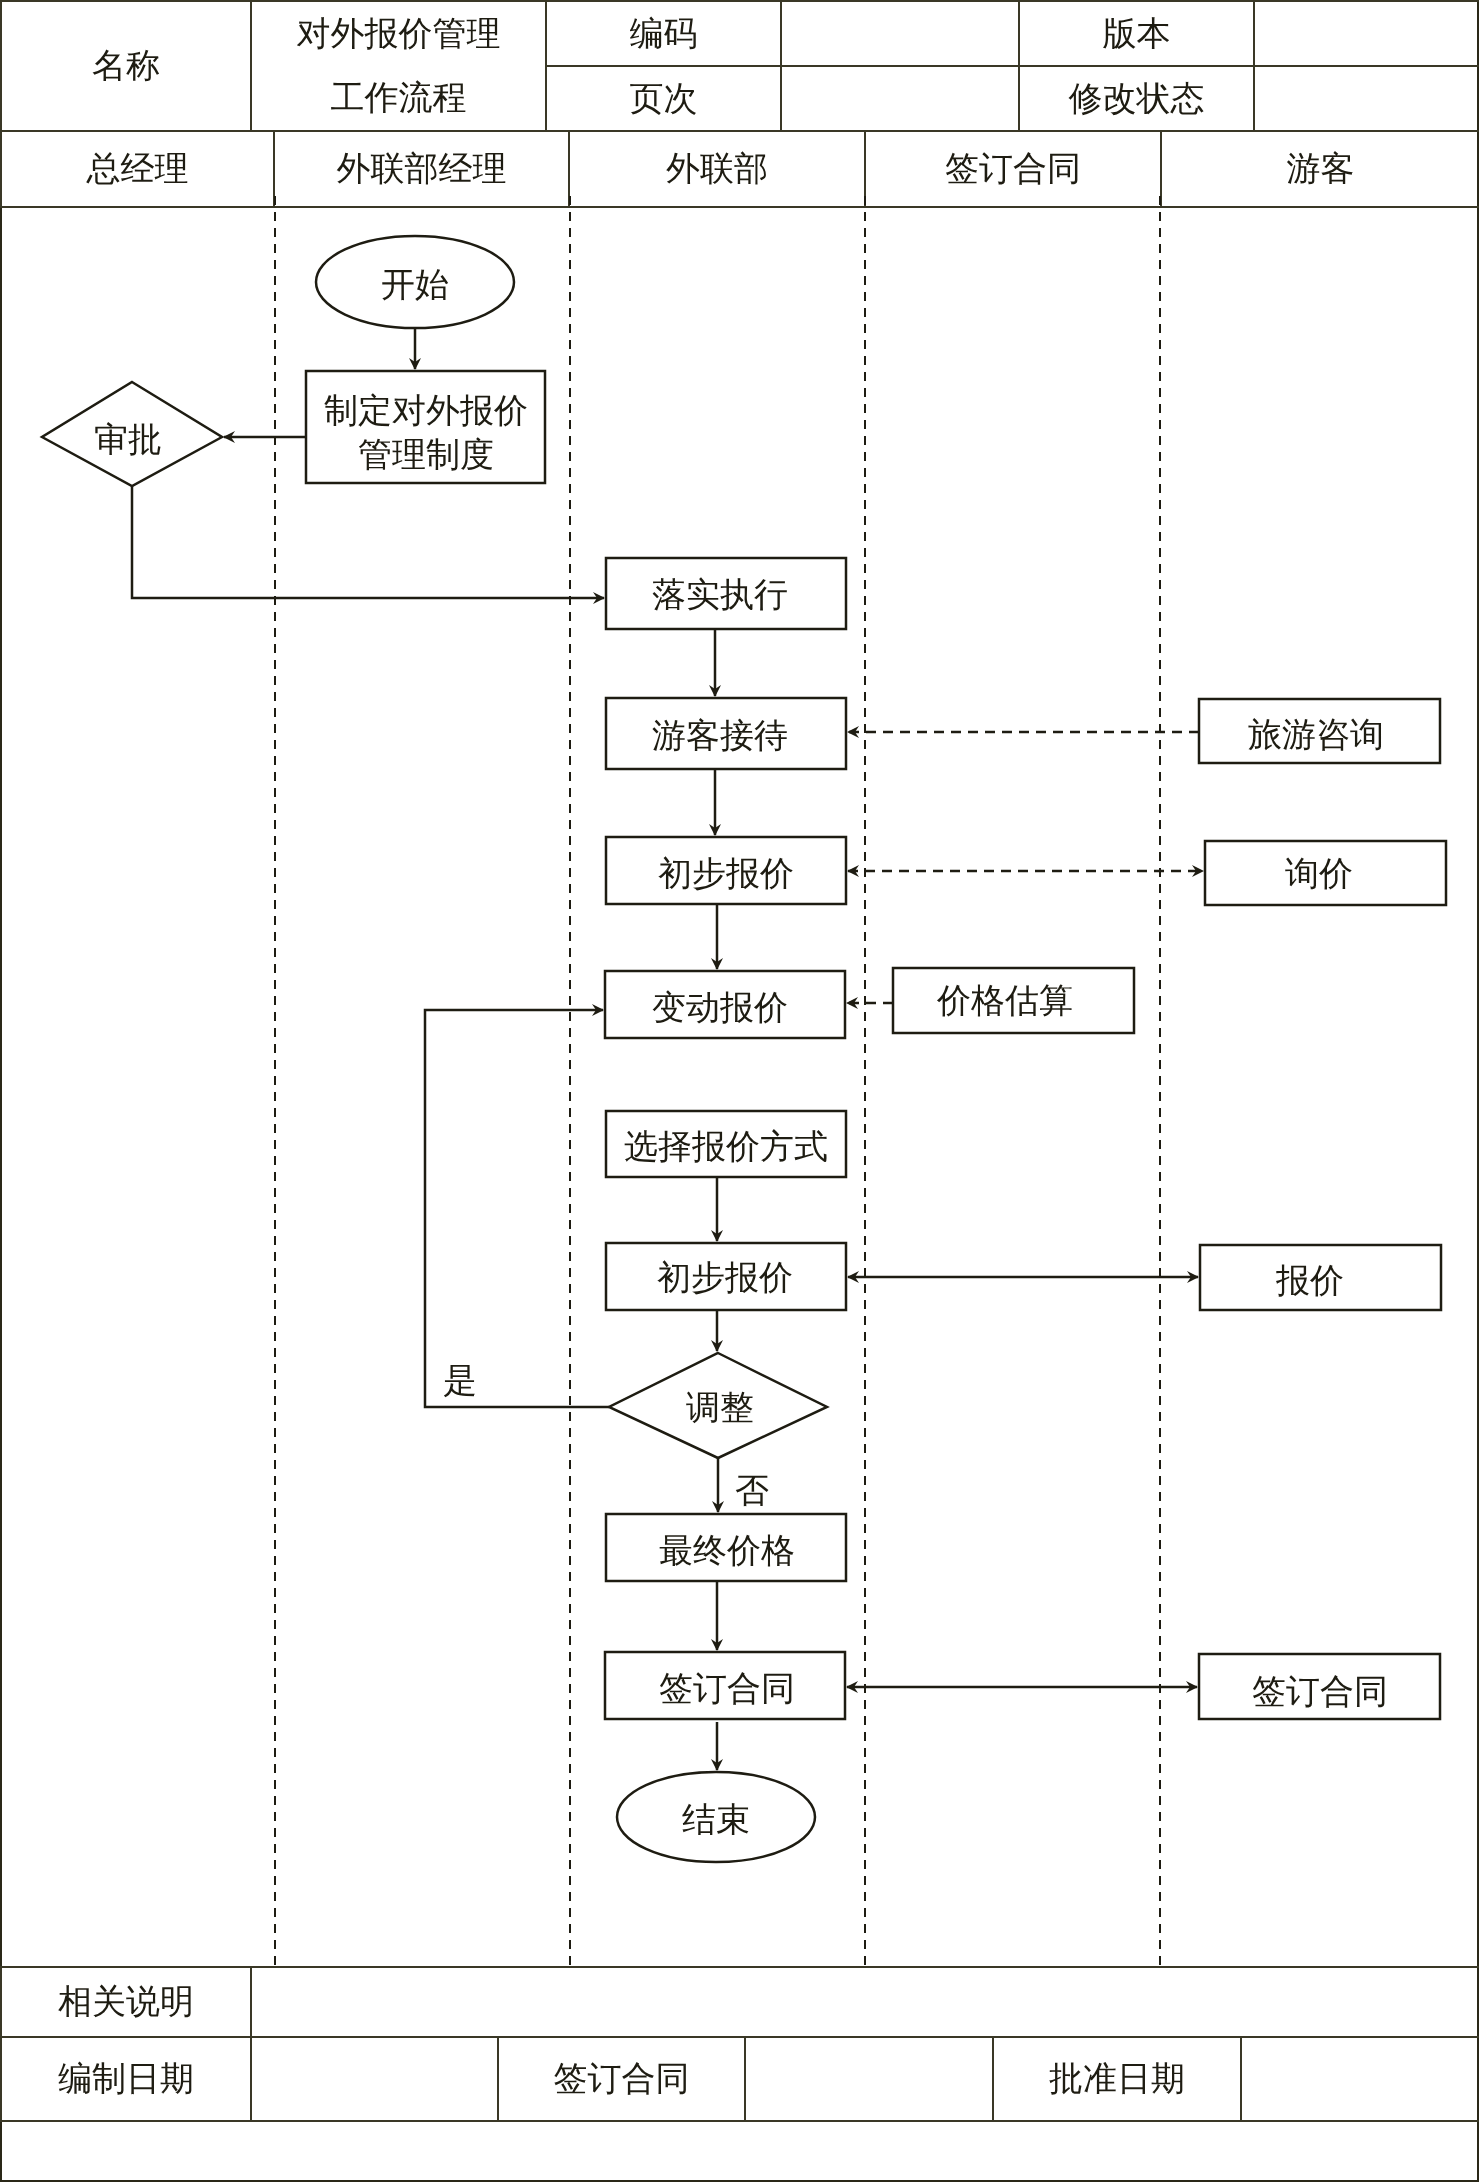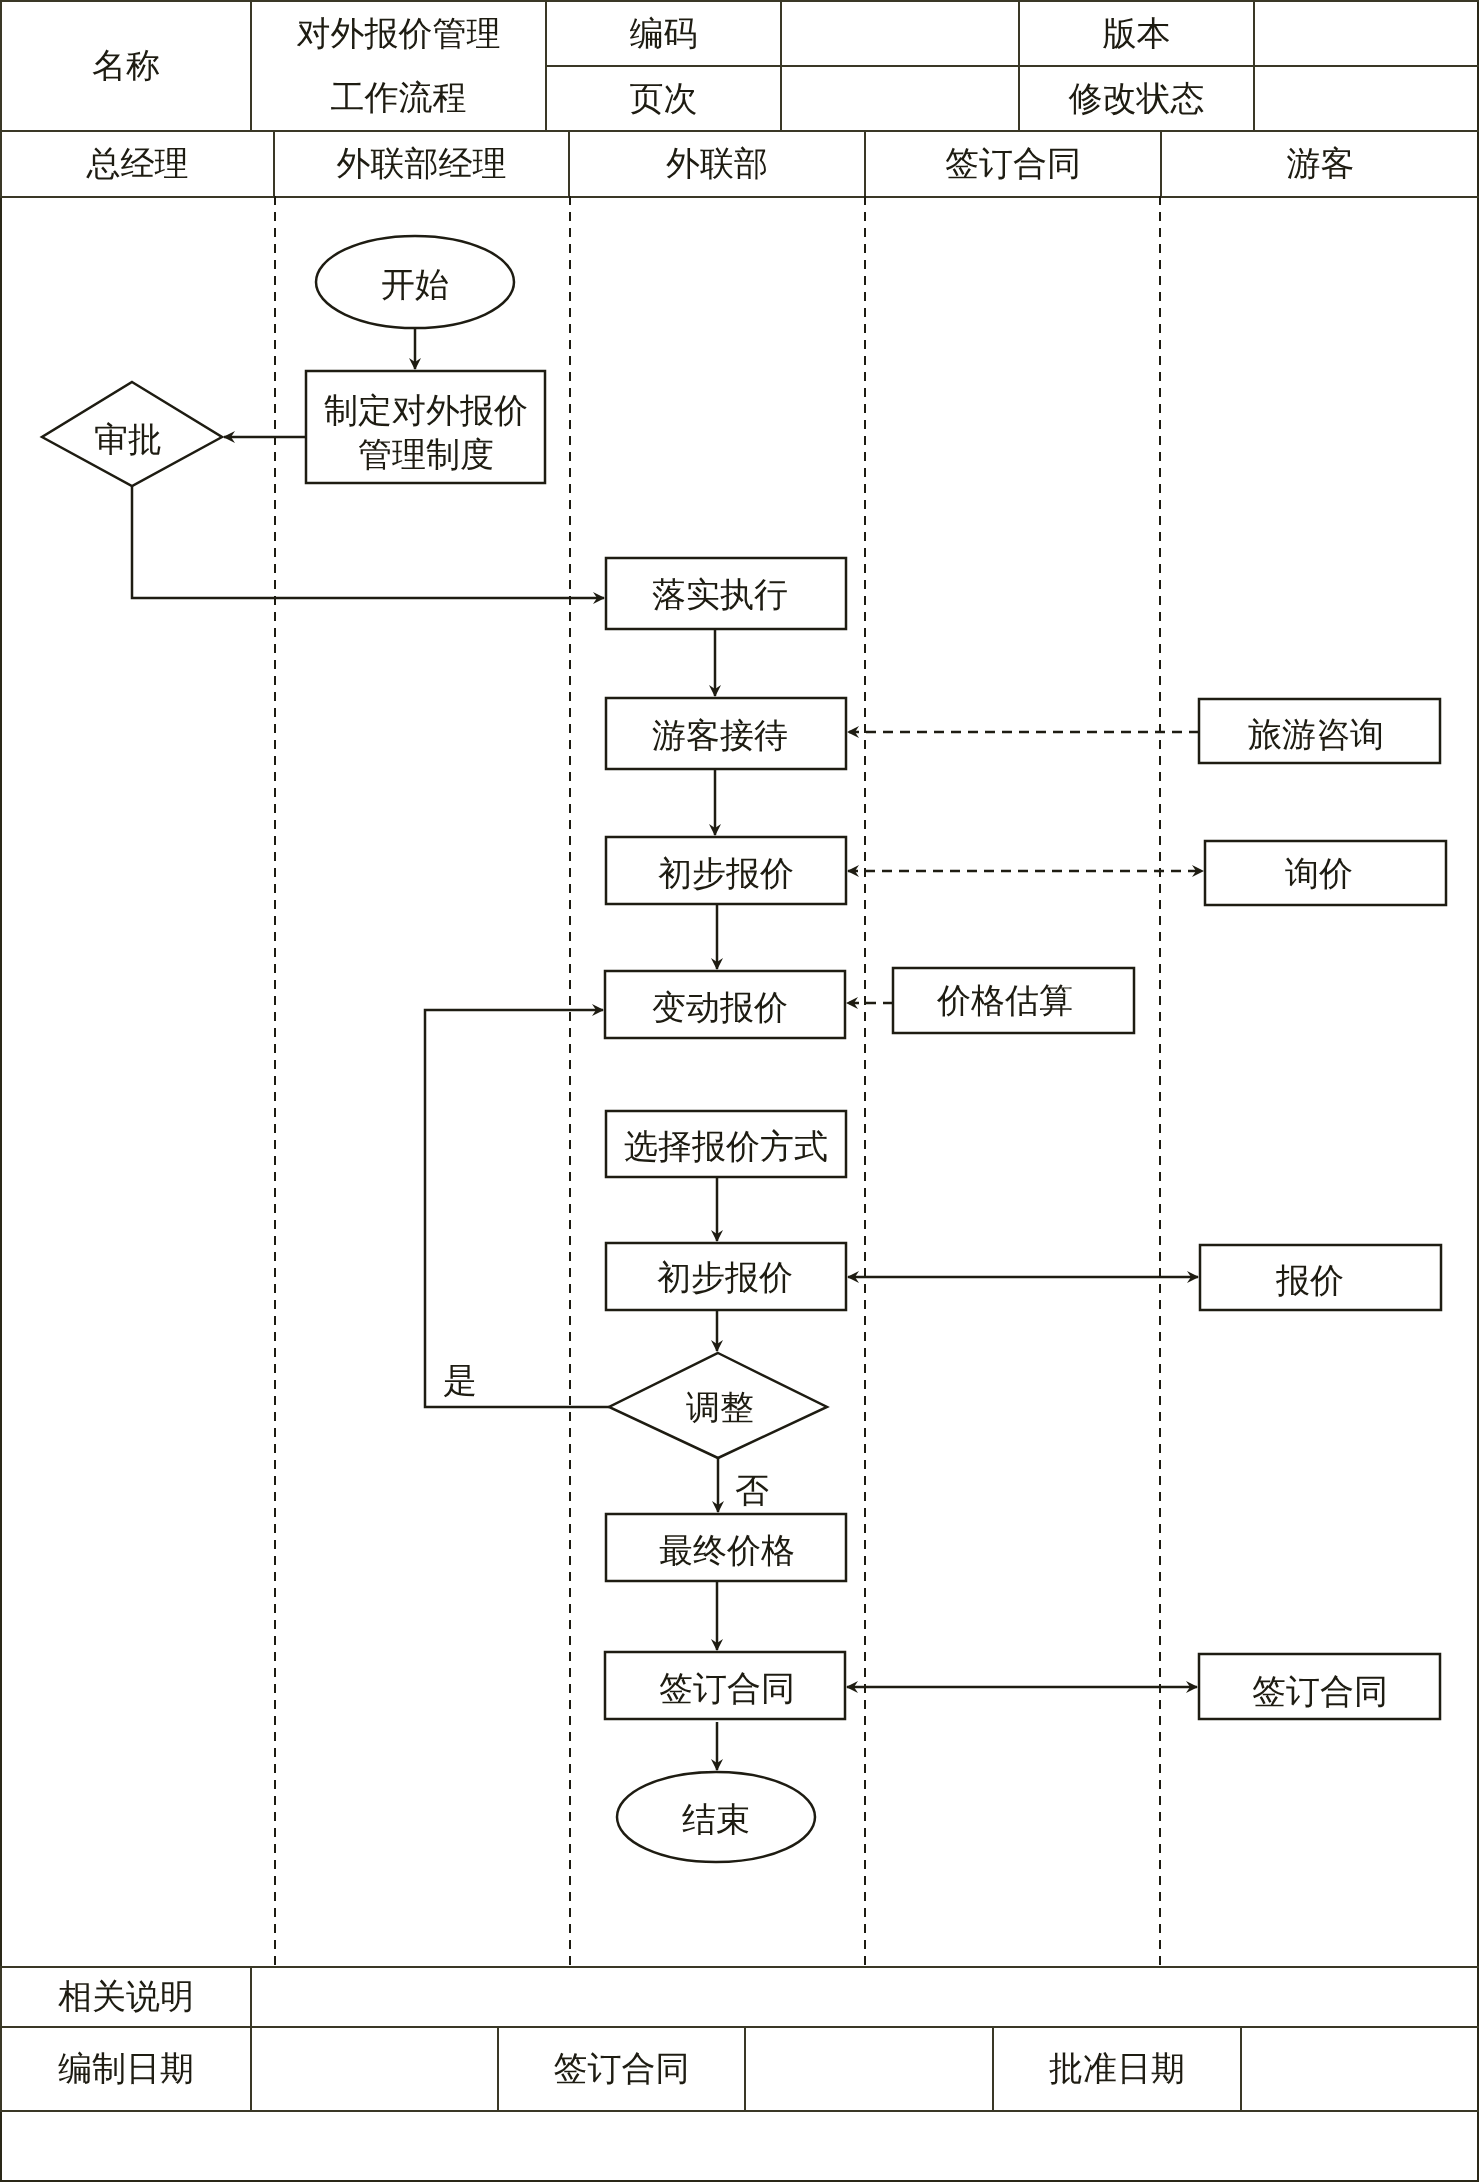--- a/index.html
+++ b/index.html
@@ -51,21 +51,21 @@
 
 <table class="grid" id="lanes">
   <colgroup>
     <col style="width:273px">
       <col style="width:295px">
       <col style="width:296px">
     <col style="width:296px">
       <col style="width:319px">
   </colgroup>
   <tbody>
-      <tr style="height:66px">
+      <tr style="height:76px">
     <td>总经理</td>
     <td>外联部经理</td>
     <td>外联部</td>
     <td>签订合同</td>
     <td>游客</td>
   </tr>
 </tbody>
   </table>
 
 <svg id="flow" width="1479" height="1770" viewBox="0 196 1479 1770">
@@ -175,21 +175,21 @@
 <table class="grid" id="foot">
   <colgroup>
     <col style="width:250px">
       <col style="width:247px">
       <col style="width:247px">
     <col style="width:248px">
       <col style="width:248px">
       <col style="width:239px">
   </colgroup>
   <tbody>
-      <tr style="height:60px">
+      <tr style="height:70px">
     <td>相关说明</td>
     <td colspan="5"></td>
   </tr>
   <tr style="height:84px">
     <td>编制日期</td>
     <td></td>
     <td>签订合同</td>
     <td></td>
     <td>批准日期</td>
     <td></td>

